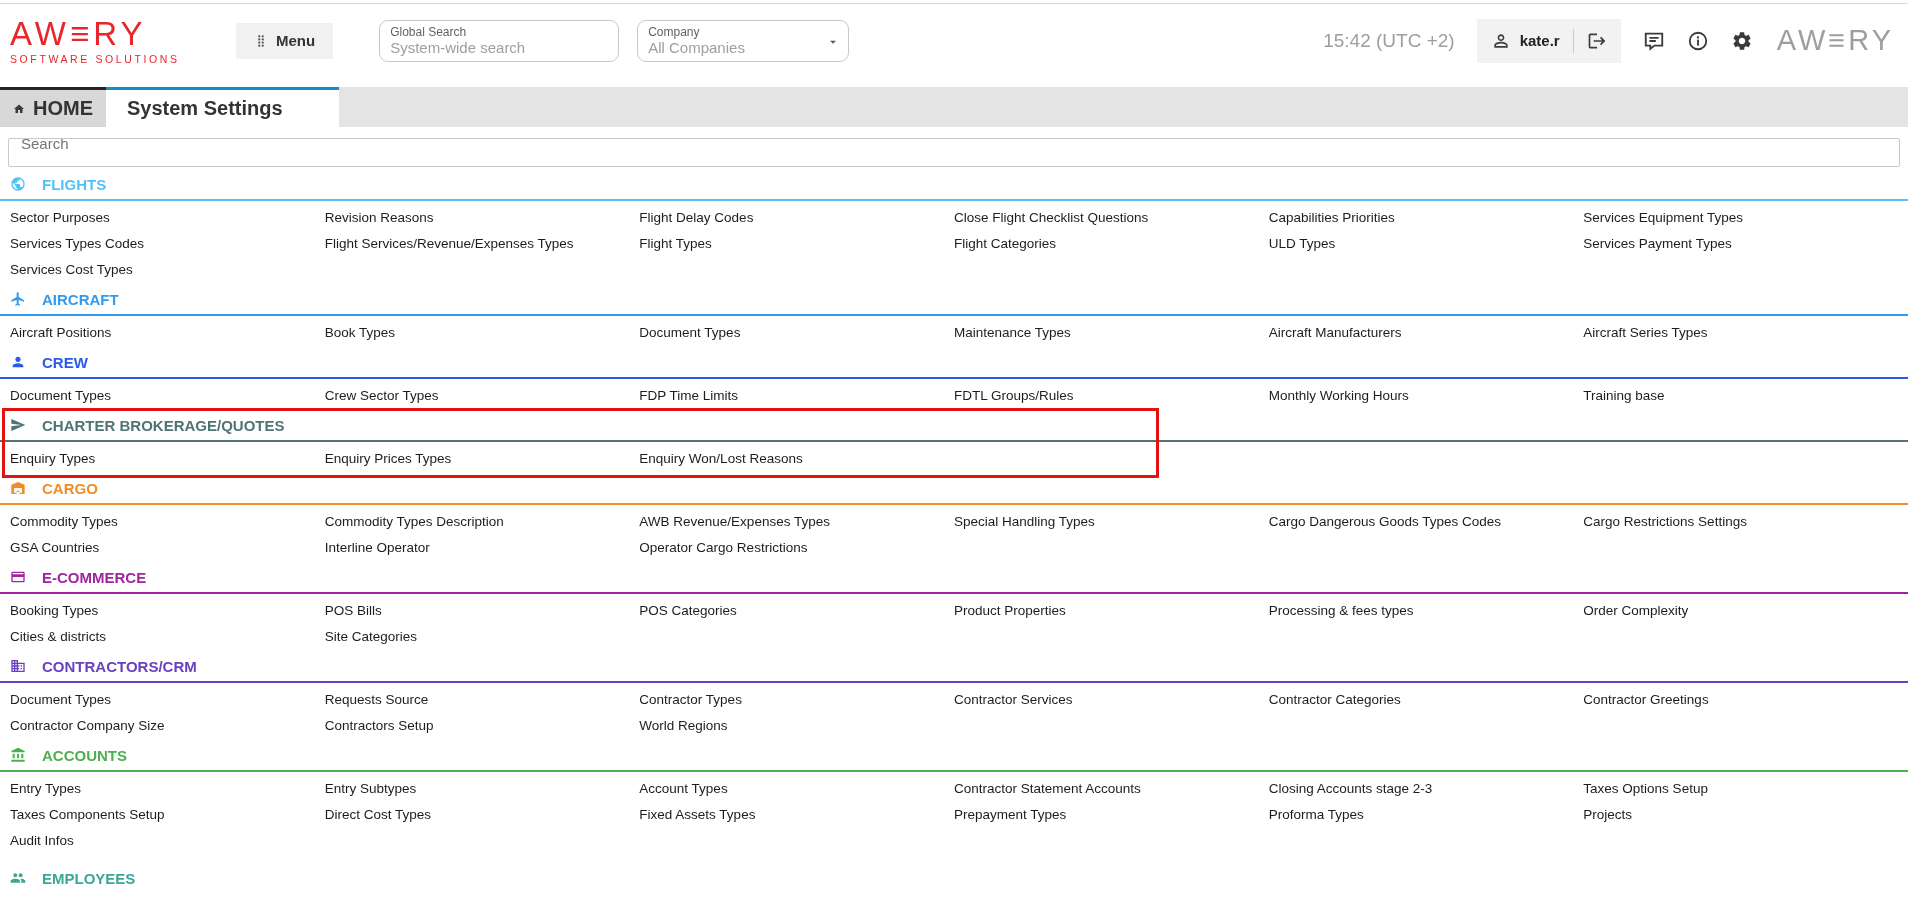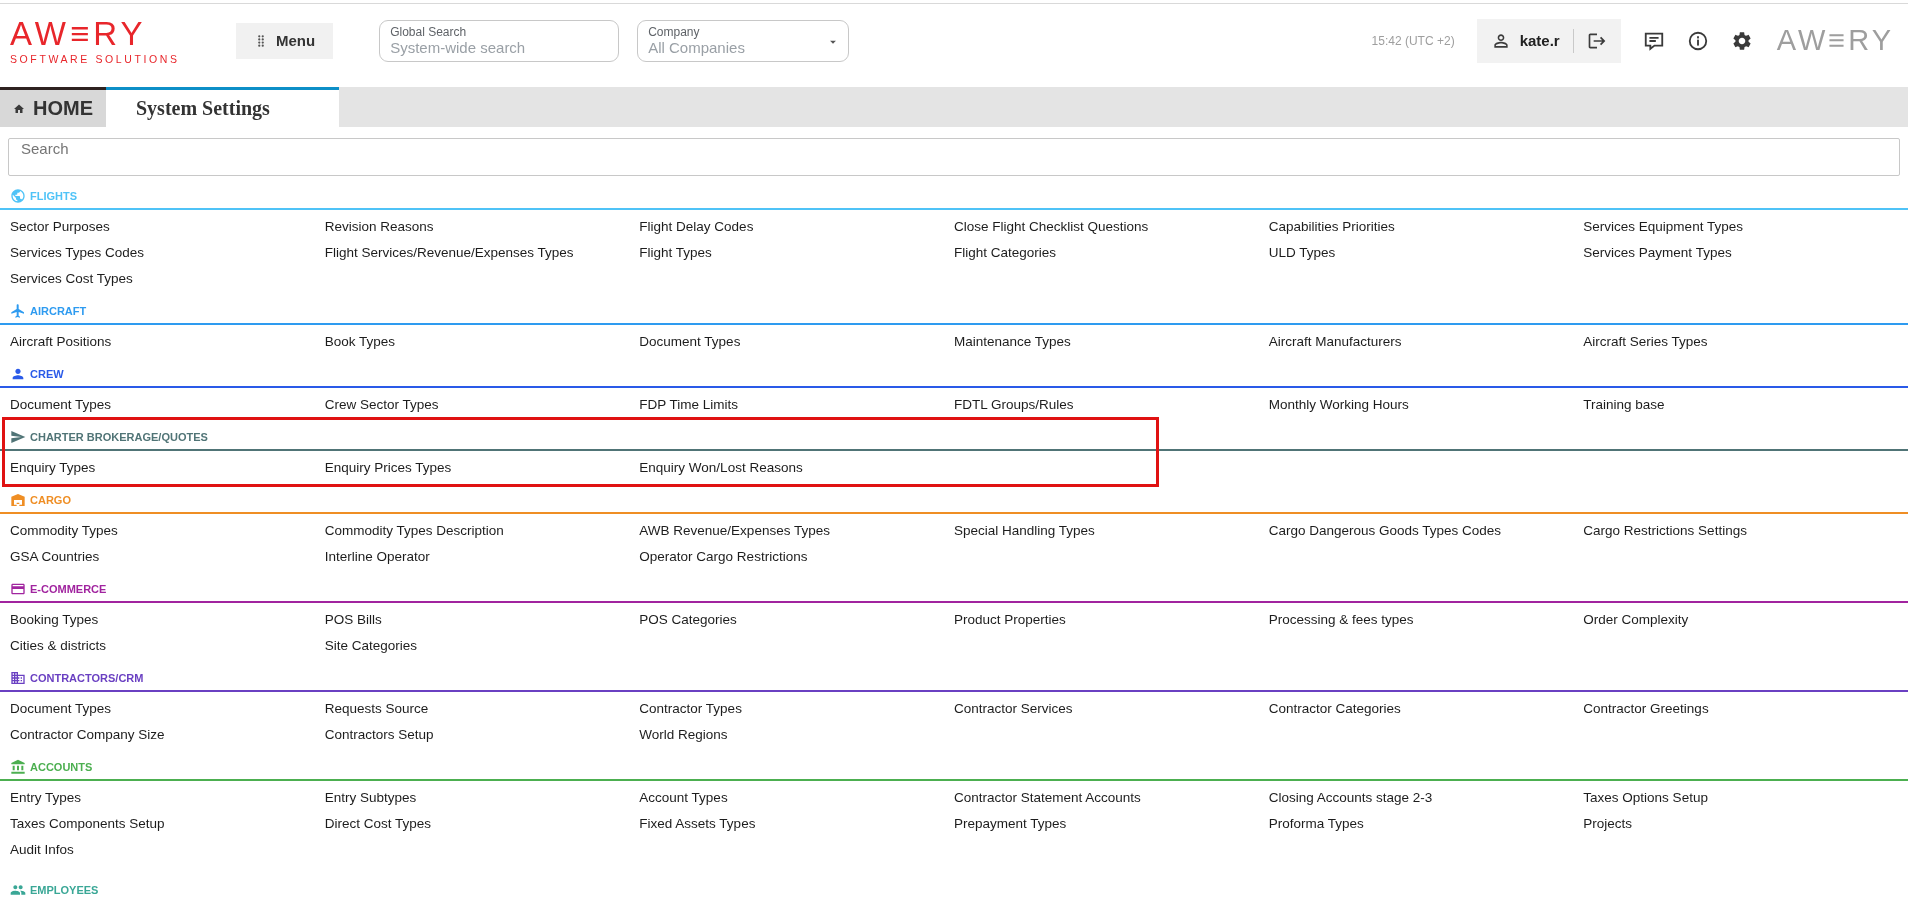--- a/index.html
+++ b/index.html
@@ -17,46 +17,46 @@
   .menu-btn .mi { width:14px; height:18px; color:#555; }
   .menu-label { font-weight:bold; font-size:15px; color:#333; }
   .fieldbox { border:1px solid #c8c8c8; border-radius:9px; height:42px; padding:4px 10px;
               background:#fff; display:flex; flex-direction:column; justify-content:center; }
   .fieldbox .flabel { font-size:12px; color:#5f6368; line-height:14px; }
   .fieldbox .fvalue { font-size:15px; color:#9aa0a6; line-height:18px; }
   .gsearch { margin-left:46px; width:240px; }
   .company { margin-left:18px; width:212px; position:relative; }
   .company .caret { position:absolute; right:8px; top:14px; width:14px; height:14px; color:#555; }
   .right-cluster { margin-left:auto; display:flex; align-items:center; }
-  .time-text { color:#9e9e9e; font-size:12px; margin-right:22px; }
+  .time-text { color:#9e9e9e; font-size:19px; margin-right:22px; }
   .user-chip { background:#f2f2f2; height:44px; display:flex; align-items:center; gap:9px; padding:0 14px; }
   .user-chip .uicon { width:20px; height:20px; color:#3c3c3c; }
   .user-name { font-weight:bold; font-size:15px; color:#222; }
   .chip-div { width:1px; height:24px; background:#c9c9c9; margin:0 4px; }
   .tb-icon { width:22px; height:22px; color:#3a3a3a; margin-left:22px; cursor:pointer; }
   .wordmark { color:#9e9e9e; font-size:29px; letter-spacing:3px; margin-left:24px; }
   svg { display:block; width:100%; height:100%; fill:currentColor; }
 
   
   .tabrow { margin-top:10px; height:40px; background:#e4e4e4; display:flex; }
   .tab { display:flex; align-items:center; font-weight:bold; font-size:20px; color:#333; cursor:pointer; }
   .tab-home { width:106px; background:#d8d8d8; border-top:3px solid #2e2220; padding:0 13px; gap:8px; }
   .tab-home .hicon { width:18px; height:18px; color:#3a3a3a; }
-  .tab-active { width:233px; background:#fff; border-top:3px solid #0d8fc7; padding:0 30px;font-family:Liberation Serif, serif; }
+  .tab-active { width:233px; background:#fff; border-top:3px solid #0d8fc7; padding:0 21px; }
 
   
-  .searchbar { margin:11px 8px 0; width:1892px; height:38px; border:1px solid #c8c8c8;
+  .searchbar { margin:11px 8px 0; width:1892px; height:29px; border:1px solid #c8c8c8;
                border-radius:2px; font-size:15px; color:#555; padding:4px 12px 22px;
                font-family:"Liberation Sans", sans-serif; display:block; }
   .searchbar::placeholder { color:#757575; }
 
   
   main { padding:0 10px; }
   .section { margin-top:9px; position:relative; }
-  .section-header { display:flex; align-items:center; gap:4px; height:22px; font-weight:bold; font-size:11px; }
+  .section-header { display:flex; align-items:flex-start; gap:16px; height:22px; font-weight:bold; font-size:15px; }
   .sec-icon { width:16px; height:16px; }
   .sec-underline { height:2px; margin:1px -10px 0 -10px; }
   .sec-items { display:grid; grid-template-columns:repeat(6, 1fr); padding-top:3px; }
   .sec-item { height:26px; display:flex; align-items:center; font-size:13.5px; color:#1d1d1d; cursor:pointer; }
   .annotation-rect { position:absolute; left:-8px; top:-9px; width:1157px; height:70px;
                      border:3px solid #e01212; pointer-events:none; z-index:5; }
   .section-employees { margin-top:17px; }
 </style>
 </head>
 <body>

